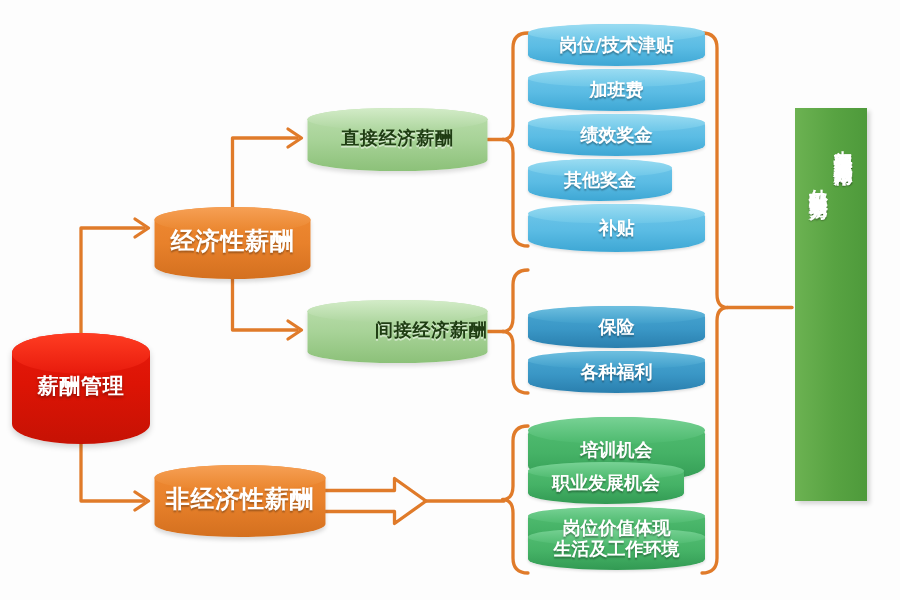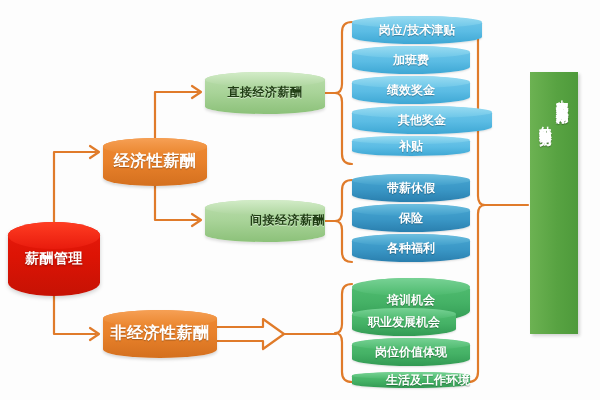--- a/index.html
+++ b/index.html
@@ -135,56 +135,53 @@
     <span class="lbl">非经济性薪酬</span>
   </div>
 
   <div class="cyl cyl-green3" id="cyl-direct">
     <span class="lbl">直接经济薪酬</span>
   </div>
   <div class="cyl cyl-green3" id="cyl-indirect">
     <span class="lbl">间接经济薪酬</span>
   </div>
 
-  <div class="pill pill-lblue" style="left:352px;top:16px;width:130px;height:28px;">
+  <div class="pill pill-lblue" style="left:352px;top:16px;width:118px;height:28px;">
     <span class="lbl">岗位/技术津贴</span>
   </div>
   <div class="pill pill-lblue" style="left:352px;top:46px;width:118px;height:28px;">
     <span class="lbl">加班费</span>
   </div>
   <div class="pill pill-lblue" style="left:352px;top:76px;width:118px;height:28px;">
     <span class="lbl">绩效奖金</span>
   </div>
-  <div class="pill pill-lblue" style="left:352px;top:106px;width:140px;height:28px;">
+  <div class="pill pill-lblue" style="left:352px;top:106px;width:96px;height:28px;">
     <span class="lbl">其他奖金</span>
   </div>
-  <div class="pill pill-lblue" style="left:352px;top:136px;width:118px;height:20px;">
+  <div class="pill pill-lblue" style="left:352px;top:136px;width:118px;height:32px;">
     <span class="lbl">补贴</span>
   </div>
 
-  <div class="pill pill-dblue" style="left:352px;top:174px;width:118px;height:28px;">
-    <span class="lbl">带薪休假</span>
-  </div>
   <div class="pill pill-dblue" style="left:352px;top:204px;width:118px;height:28px;">
     <span class="lbl">保险</span>
   </div>
   <div class="pill pill-dblue" style="left:352px;top:234px;width:118px;height:28px;">
     <span class="lbl">各种福利</span>
   </div>
 
   <div class="pill pill-green" style="left:352px;top:278px;width:118px;height:44px;">
     <span class="lbl">培训机会</span>
   </div>
   <div class="pill pill-green" style="left:352px;top:308px;width:104px;height:28px;">
     <span class="lbl">职业发展机会</span>
   </div>
   <div class="pill pill-green" style="left:352px;top:338px;width:118px;height:28px;">
     <span class="lbl">岗位价值体现</span>
   </div>
-  <div class="pill pill-green" style="left:352px;top:372px;width:118px;height:16px;justify-content:flex-end;">
+  <div class="pill pill-green" style="left:352px;top:352px;width:118px;height:28px;">
     <span class="lbl">生活及工作环境</span>
   </div>
 
   <div id="vpanel">
     <span class="vtext">内部公平公正且具有激励作用；</span>
     <span class="vtext second">外部吸引力和竞争力</span>
   </div>
 
 </div>
 

